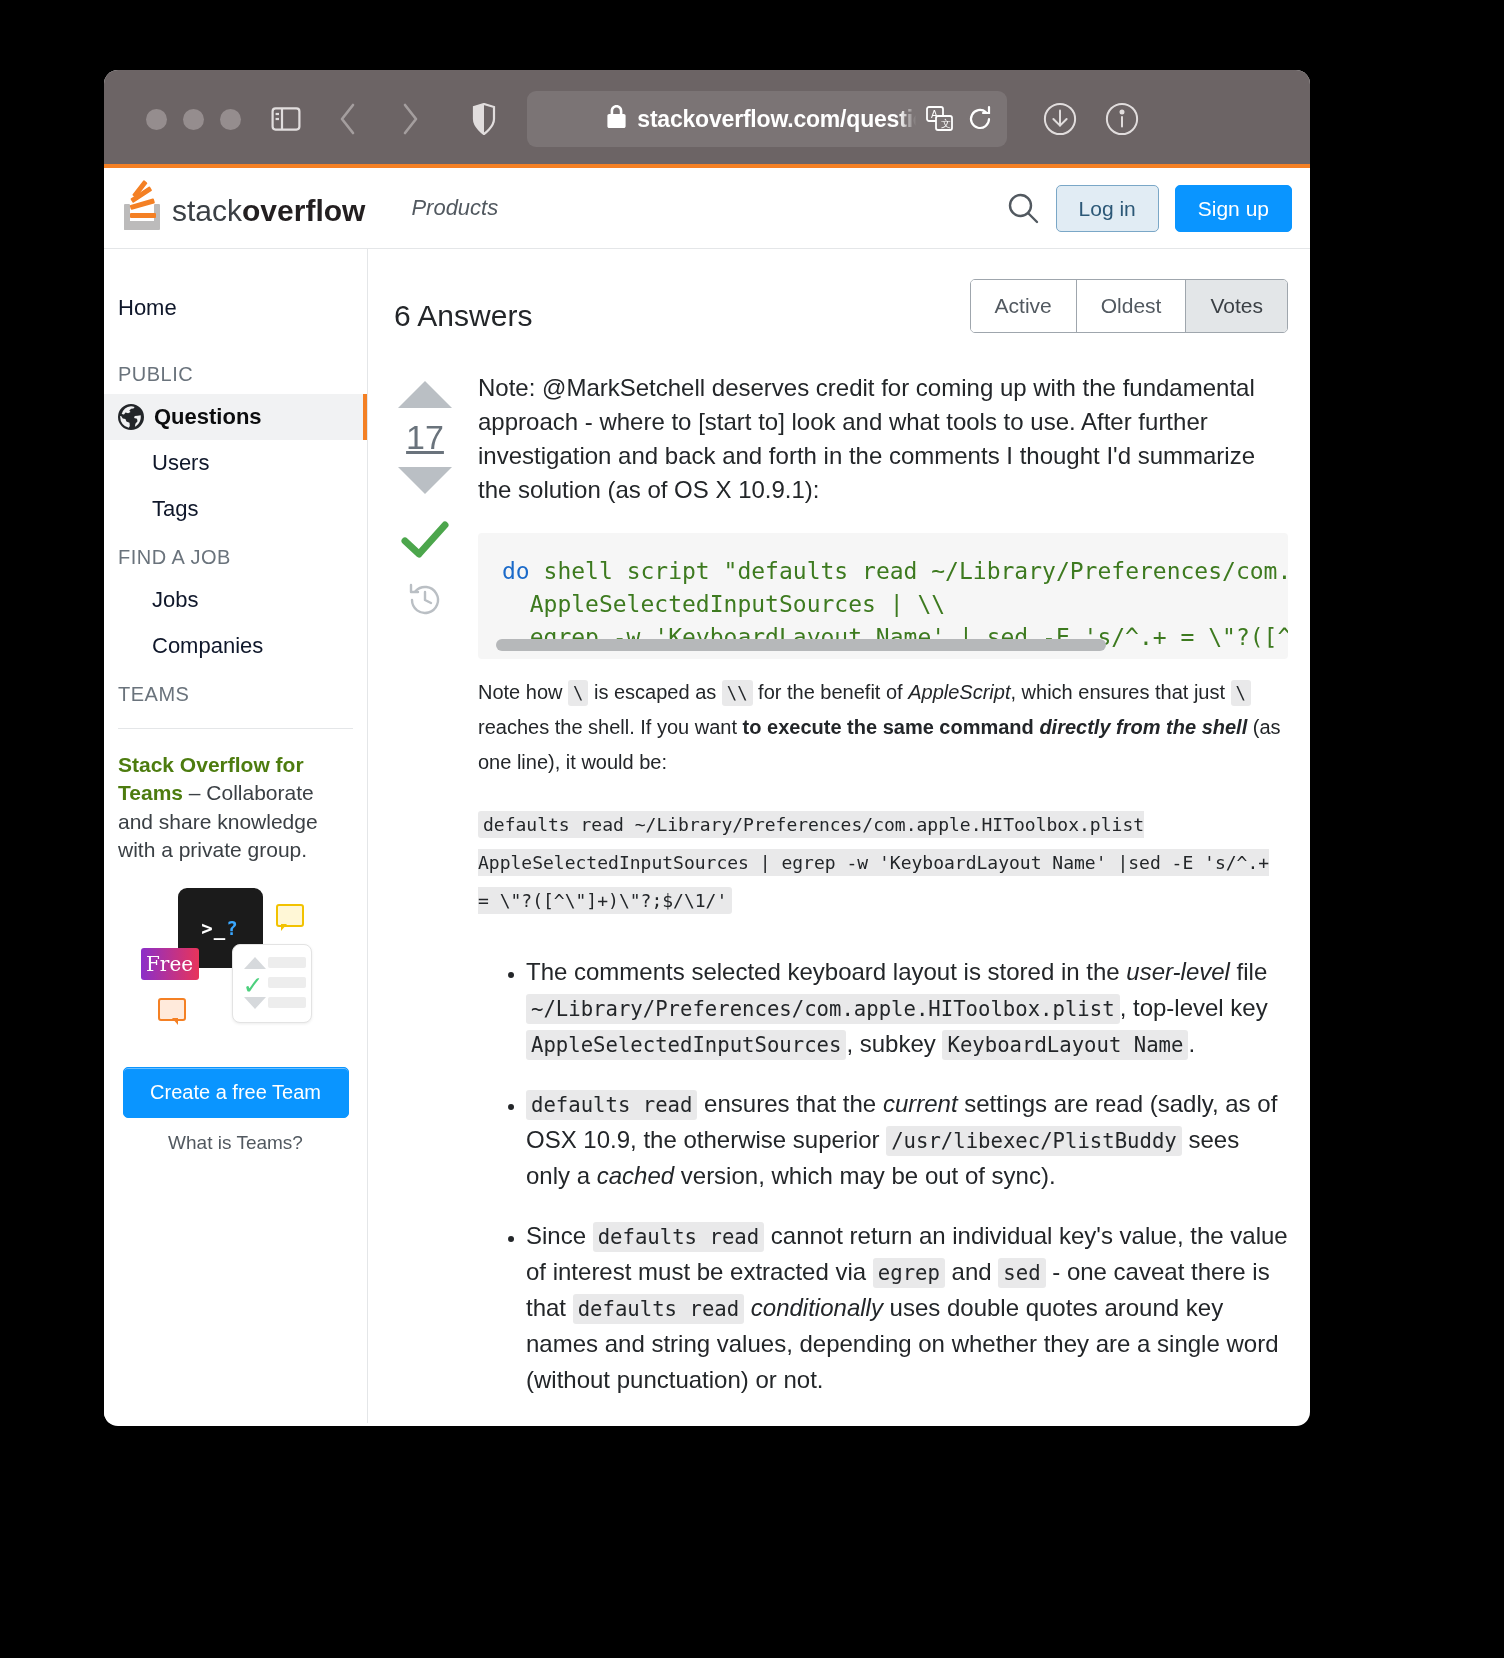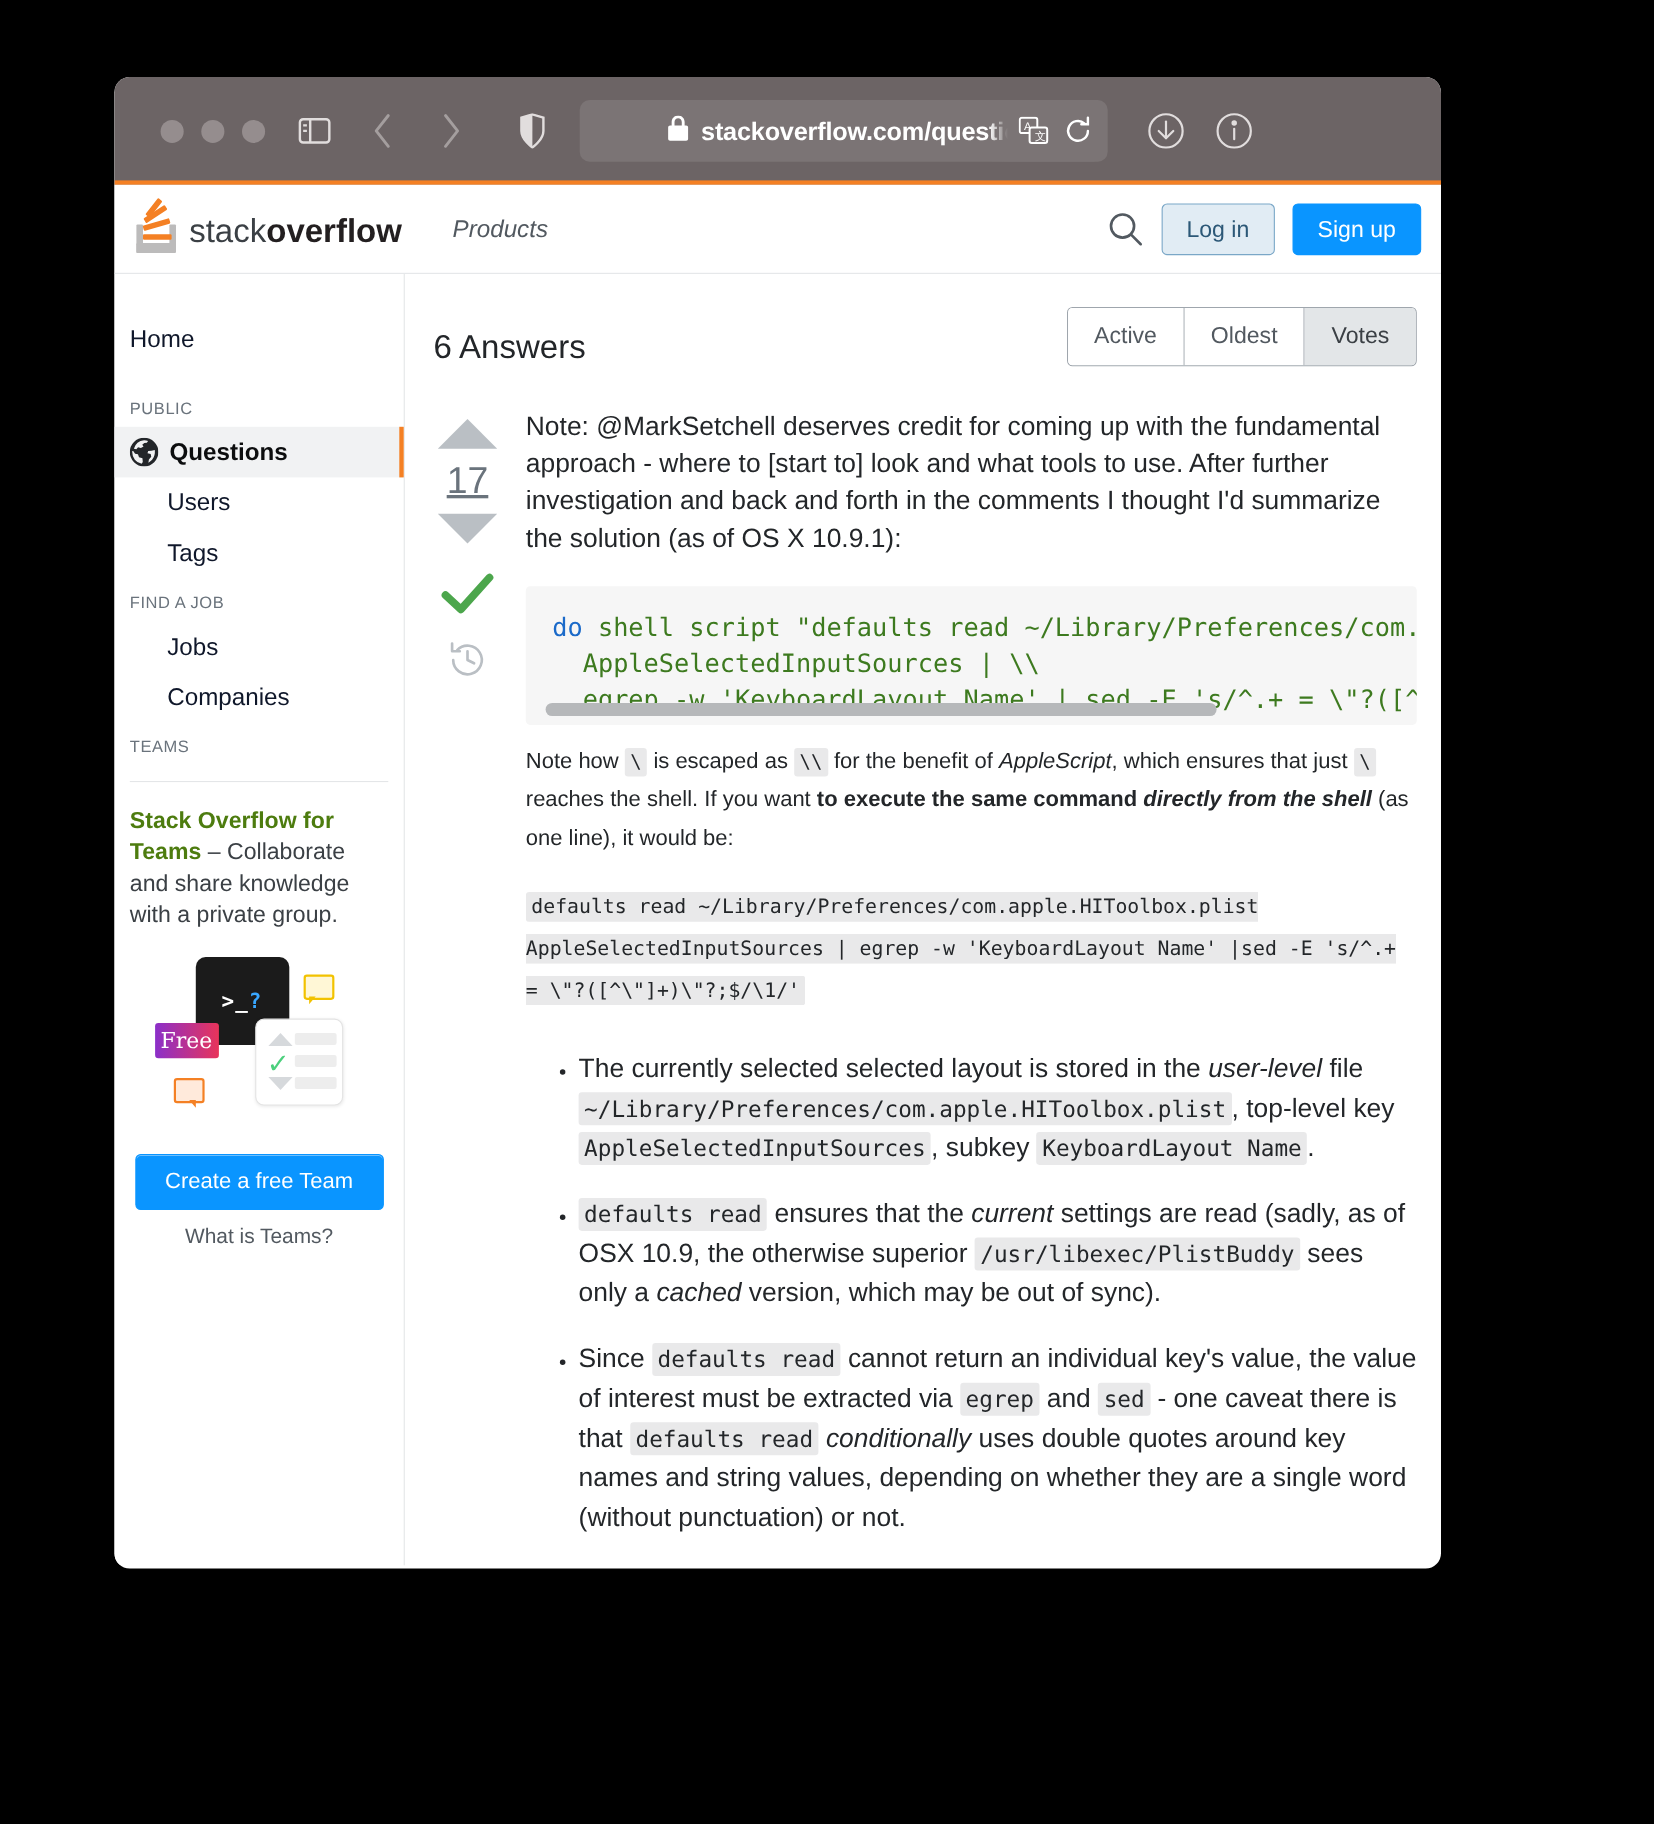--- a/index.html
+++ b/index.html
@@ -95,21 +95,21 @@
   #sidebar{
     width:264px;flex:none;border-right:1px solid #e4e6e8;
     padding-top:36px;box-sizing:border-box;background:#fff;
   }
   .side-link{
     font-size:22px;color:#0f172a;padding:10px 0 10px 48px;
     display:block;text-decoration:none;
   }
   .side-link.home{padding-left:14px;margin-bottom:18px;}
   .side-head{
-    font-size:15px;color:#6a737c;letter-spacing:.5px;
+    font-size:20px;color:#6a737c;letter-spacing:.5px;
     padding:14px 0 8px 14px;text-transform:uppercase;
   }
   .side-link.active{
     background:#f1f2f3;font-weight:700;color:#0c0d0e;
     border-right:4px solid #f48024;
     padding-left:14px;display:flex;align-items:center;gap:10px;
   }
   .globe{width:26px;height:26px;flex:none;}
   #teams-card{
     margin:14px 14px 0 14px;border-top:1px solid #e4e6e8;padding-top:22px;
@@ -399,21 +399,21 @@
 <span>  AppleSelectedInputSources | \\</span>
 <span>  egrep -w 'KeyboardLayout Name' | sed -E 's/^.+ = \"?([^\"]+)</span>
 <span id="scrollbar"></span></pre>
 
           <p class="small"><span>Note how </span><code class="ic">\</code><span> is escaped as </span><code class="ic">\\</code><span> for the benefit of </span><i>AppleScript</i><span>, which ensures that just </span><code class="ic">\</code><span> reaches the shell. If you want </span><b>to execute the same command </b><b><i>directly from the shell</i></b><span> (as one line), it would be:</span></p>
 
           <p class="small" style="margin-bottom:34px"><code class="ic" style="white-space:normal;line-height:2.1;font-size:.9em">defaults read ~/Library/Preferences/com.apple.HIToolbox.plist AppleSelectedInputSources | egrep -w 'KeyboardLayout Name' |sed -E 's/^.+ = \"?([^\"]+)\"?;$/\1/'</code></p>
 
           <ul class="bullets">
             <li>
-              <span>The currently selected selected layout is stored in the </span><i>user-level</i><span> file </span><code class="ic">~/Library/Preferences/com.apple.HIToolbox.plist</code><span>, top-level key </span><code class="ic">AppleSelectedInputSources</code><span>, subkey </span><code class="ic" style="white-space:normal">KeyboardLayout Name</code><span>.</span>
+              <span>The comments selected keyboard layout is stored in the </span><i>user-level</i><span> file </span><code class="ic">~/Library/Preferences/com.apple.HIToolbox.plist</code><span>, top-level key </span><code class="ic">AppleSelectedInputSources</code><span>, subkey </span><code class="ic" style="white-space:normal">KeyboardLayout Name</code><span>.</span>
             </li>
             <li>
               <code class="ic">defaults read</code><span> ensures that the </span><i>current</i><span> settings are read (sadly, as of OSX 10.9, the otherwise superior </span><code class="ic">/usr/libexec/PlistBuddy</code><span> sees only a </span><i>cached</i><span> version, which may be out of sync).</span>
             </li>
             <li>
               <span>Since </span><code class="ic">defaults read</code><span> cannot return an individual key's value, the value of interest must be extracted via </span><code class="ic">egrep</code><span> and </span><code class="ic">sed</code><span> - one caveat there is that </span><code class="ic">defaults read</code><span> </span><i>conditionally</i><span> uses double quotes around key names and string values, depending on whether they are a single word (without punctuation) or not.</span>
             </li>
           </ul>
 
         </div>

